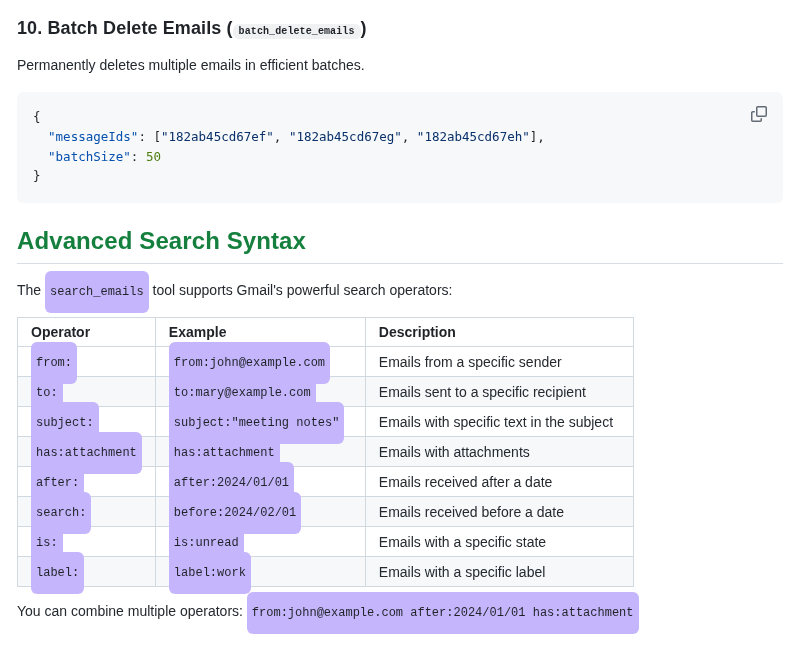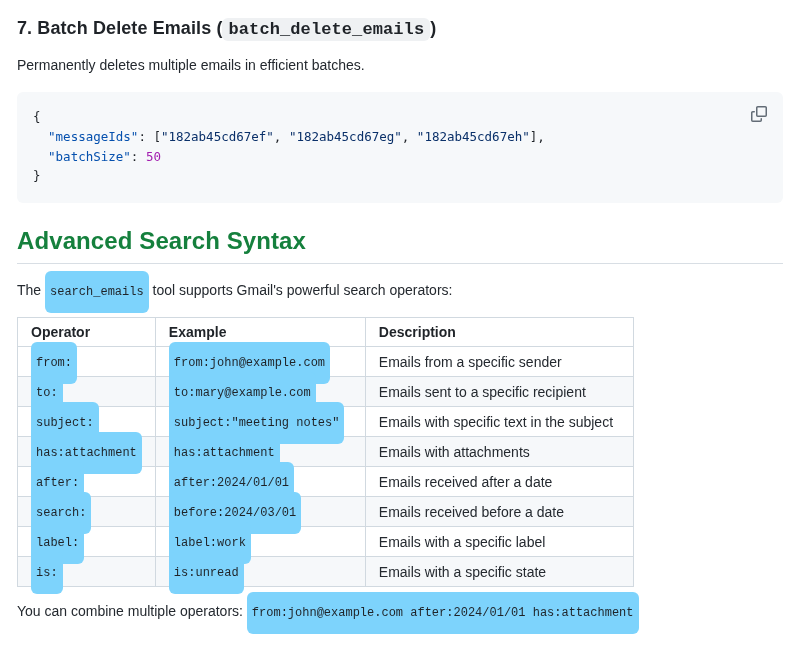--- a/index.html
+++ b/index.html
@@ -14,21 +14,21 @@
   .page { padding: 2px 17px 16px 17px; }
 
   h3.sec-heading {
     font-size: 18px; font-weight: 700;
     margin: 16px 0 16px 0;
     color: #1f2328;
     letter-spacing: 0.1px;
   }
   h3.sec-heading code {
     font-family: "Liberation Mono", "DejaVu Sans Mono", monospace;
-    font-size: 17px; font-weight: 700;
+    font-size: 10px; font-weight: 700;
     background: #eff1f3;
     padding: 2px 6px;
     border-radius: 6px;
   }
   p.body-text { font-size: 14px; line-height: 1.5; margin: 4px 0 16px 0; color: #24292f; }
 
   .code-wrap {
     position: relative;
     background: #f6f8fa;
     border-radius: 6px;
@@ -40,21 +40,21 @@
     font-family: "Liberation Mono", "DejaVu Sans Mono", monospace;
     font-size: 12.5px;
     line-height: 1.5;
     color: #1f2328;
     white-space: pre;
     overflow: hidden;
   }
   .tok-p { color: #1f2328; }
   .tok-k { color: #0550ae; }
   .tok-s { color: #0a3069; }
-  .tok-n { color: #a21caf; }
+  .tok-n { color: #4d7c0f; }
 
   .copy-btn {
     position: absolute;
     top: 8px; right: 10px;
     width: 28px; height: 28px;
     display: flex; align-items: center; justify-content: center;
     background: transparent;
     border: none;
     border-radius: 6px;
     cursor: pointer;
@@ -68,21 +68,21 @@
     margin: 24px 0 16px 0;
     padding-bottom: 8px;
     border-bottom: 1px solid #d8dee4;
     color: #15803d;
     letter-spacing: 0.1px;
   }
 
   code.inline-code {
     font-family: "Liberation Mono", "DejaVu Sans Mono", monospace;
     font-size: 12px;
-    background: #7dd3fc;
+    background: #c4b5fd;
     padding: 14px 5px;
     border-radius: 6px;
     color: #1f2328;
   }
 
   table.ops-table {
     border-collapse: collapse;
     font-size: 14px;
     margin: 0 0 16px 0;
   }
@@ -98,21 +98,21 @@
   .col-ex  { width: 210px; }
   .col-desc{ width: 268px; }
 
   p.combine-text { font-size: 14px; margin: 0; color: #24292f; }
 </style>
 </head>
 <body>
 
 <div class="page">
 
-  <h3 class="sec-heading"><span>7. Batch Delete Emails (</span><code>batch_delete_emails</code><span>)</span></h3>
+  <h3 class="sec-heading"><span>10. Batch Delete Emails (</span><code>batch_delete_emails</code><span>)</span></h3>
 
   <p class="body-text">Permanently deletes multiple emails in efficient batches.</p>
 
   <div class="code-wrap">
     <pre><code><span class="tok-p">{</span>
 <span class="tok-p">  </span><span class="tok-k">"messageIds"</span><span class="tok-p">: [</span><span class="tok-s">"182ab45cd67ef"</span><span class="tok-p">, </span><span class="tok-s">"182ab45cd67eg"</span><span class="tok-p">, </span><span class="tok-s">"182ab45cd67eh"</span><span class="tok-p">],</span>
 <span class="tok-p">  </span><span class="tok-k">"batchSize"</span><span class="tok-p">: </span><span class="tok-n">50</span>
 <span class="tok-p">}</span></code></pre>
     <button class="copy-btn" title="Copy">
       <span>
@@ -162,31 +162,31 @@
           <td><code class="inline-code">has:attachment</code></td>
           <td>Emails with attachments</td>
         </tr>
         <tr>
           <td><code class="inline-code">after:</code></td>
           <td><code class="inline-code">after:2024/01/01</code></td>
           <td>Emails received after a date</td>
         </tr>
         <tr>
           <td><code class="inline-code">search:</code></td>
-          <td><code class="inline-code">before:2024/03/01</code></td>
+          <td><code class="inline-code">before:2024/02/01</code></td>
           <td>Emails received before a date</td>
+        </tr>
+        <tr>
+          <td><code class="inline-code">is:</code></td>
+          <td><code class="inline-code">is:unread</code></td>
+          <td>Emails with a specific state</td>
         </tr>
         <tr>
           <td><code class="inline-code">label:</code></td>
           <td><code class="inline-code">label:work</code></td>
           <td>Emails with a specific label</td>
-        </tr>
-        <tr>
-          <td><code class="inline-code">is:</code></td>
-          <td><code class="inline-code">is:unread</code></td>
-          <td>Emails with a specific state</td>
         </tr>
       </tbody>
   </table>
 
   <p class="combine-text"><span>You can combine multiple operators: </span><code class="inline-code">from:john@example.com after:2024/01/01 has:attachment</code></p>
 
 </div>
 
 </body></html>

